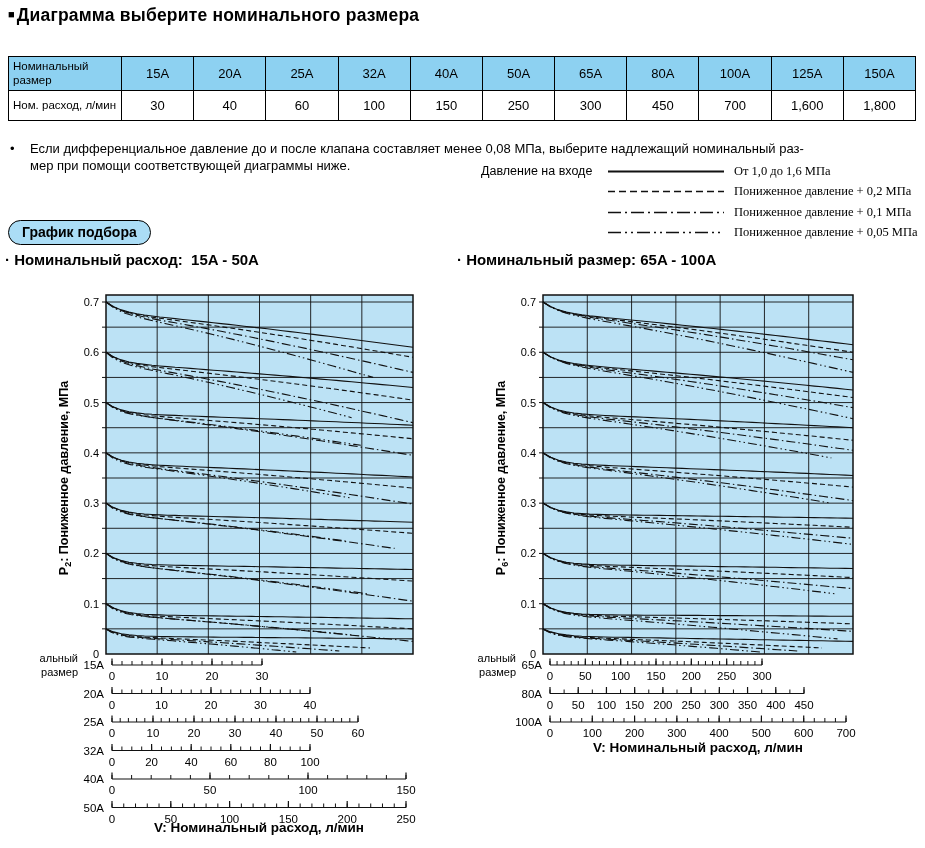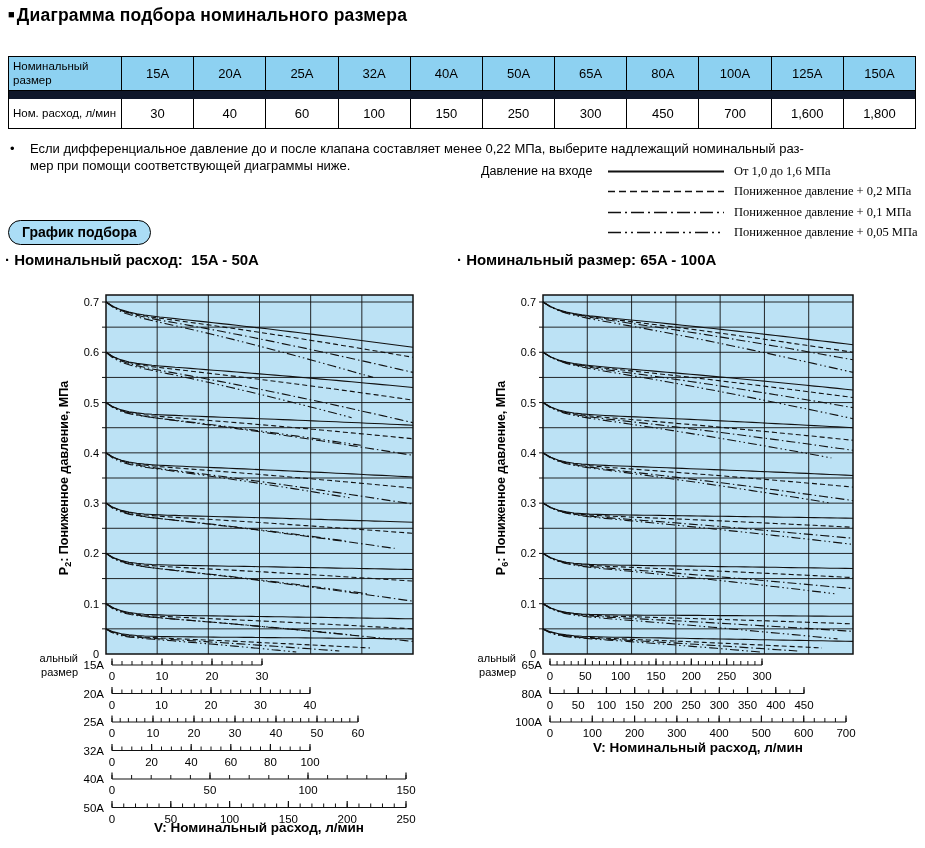--- a/index.html
+++ b/index.html
@@ -11,21 +11,21 @@
 
   .note{position:absolute;right:6px;top:39px;font-size:12.5px;}
 
   .size-table{position:absolute;left:8px;top:56px;width:906px;border:1.5px solid #000;background:#0f172a;}
   .trow{display:grid;grid-template-columns:112px repeat(11,1fr);}
   .tcell{border-left:1px solid #000;display:flex;align-items:center;justify-content:center;
          font-size:13px;height:33px;}
   .tcell.first{border-left:none;justify-content:flex-start;text-align:left;
          padding:0 4px;font-size:11.5px;line-height:1.15;}
   .trow.hdr .tcell{border-bottom:1px solid #000;}
-  .trow.data .tcell{height:29px;background:#fff;margin-top:8px;}
+  .trow.data .tcell{height:29px;background:#fff;}
 
   .bullet{position:absolute;left:10px;top:141px;font-size:13px;line-height:1.3;}
   .bullet .bmark{display:inline-block;width:20px;}
   .bullet .l2{margin-left:20px;}
 
   .legend-title{position:absolute;left:481px;top:164px;font-size:12.5px;text-align:center;}
   .legend-items{position:absolute;left:607px;top:161px;}
   .leg-row{display:flex;align-items:center;height:20.5px;gap:9px;}
   .leg-row .lbl{font-size:12.5px;white-space:nowrap;font-family:Liberation Serif, serif;}
 
@@ -39,21 +39,21 @@
   .chart{position:absolute;}
   .chart.c0{left:40px;top:288px;}
   .chart.c1{left:478px;top:288px;}
 </style>
 </head>
 <body>
 
 <div class="page">
 
   <div class="title-row">
-    <span class="sq">■</span><span>Диаграмма подбора номинального размера</span>
+    <span class="sq">■</span><span>Диаграмма выберите номинального размера</span>
   </div>
 
 
   <div class="size-table" id="size-table">
       <div class="trow hdr">
         <div class="tcell first" style="background: rgb(141, 209, 241);">Номинальный размер</div>
         <div class="tcell" style="background: rgb(141, 209, 241);">15A</div>
         <div class="tcell" style="background: rgb(141, 209, 241);">20A</div>
         <div class="tcell" style="background: rgb(141, 209, 241);">25A</div>
         <div class="tcell" style="background: rgb(141, 209, 241);">32A</div>
@@ -75,21 +75,21 @@
         <div class="tcell">250</div>
         <div class="tcell">300</div>
         <div class="tcell">450</div>
         <div class="tcell">700</div>
         <div class="tcell">1,600</div>
         <div class="tcell">1,800</div>
       </div>
     </div>
 
   <div class="bullet">
-    <span class="bmark">•</span><span>Если дифференциальное давление до и после клапана составляет менее 0,22 МПа, выберите надлежащий номинальный раз-</span><br>
+    <span class="bmark">•</span><span>Если дифференциальное давление до и после клапана составляет менее 0,08 МПа, выберите надлежащий номинальный раз-</span><br>
     <span class="l2">мер при помощи соответствующей диаграммы ниже.</span>
   </div>
 
   <div class="legend-title">Давление на входе</div>
   <div class="legend-items" id="legend-items">
       <div class="leg-row">
         <svg width="118" height="11">
           <line x1="1" y1="5.5" x2="117" y2="5.5" stroke="#111111" stroke-width="2"></line>
         </svg>
         <span class="lbl">От 1,0 до 1,6 МПа</span>

